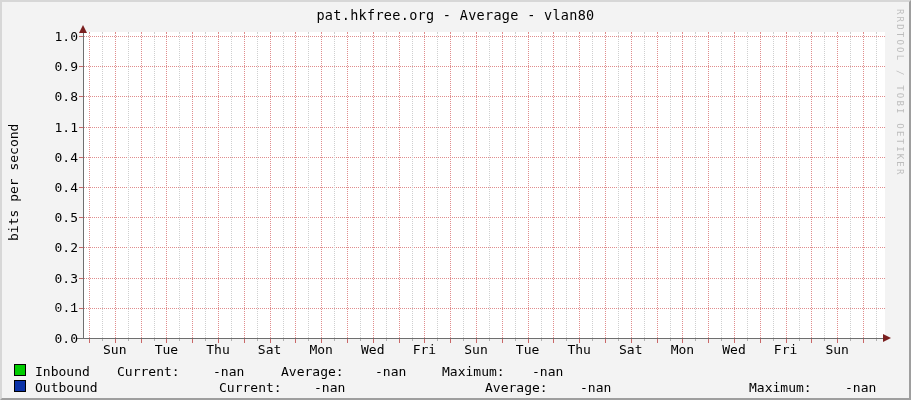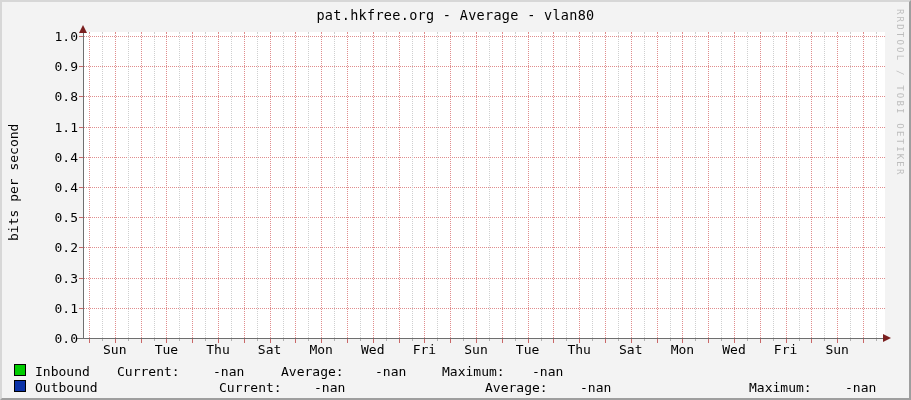--- a/index.html
+++ b/index.html
@@ -262,21 +262,21 @@
     <span class="swatch" style="left: 12px; background: rgb(11, 50, 168);"></span>
     <span style="left:33px;">Outbound</span>
     <span style="left:217px;">Current:</span>
     <span style="left:312px;">-nan</span>
     <span style="left:483px;">Average:</span>
     <span style="left:578px;">-nan</span>
     <span style="left:747px;">Maximum:</span>
     <span style="left:843px;">-nan</span>
   </div>
 <div class="y-tick-label abs" style="top: 329px;">0.0</div>
-    <div class="y-tick-label abs" style="top: 298.8px;">0.1</div>
+    <div class="y-tick-label abs" style="top: 298.8px; font-family: Liberation Mono, monospace;">0.1</div>
     <div class="y-tick-label abs" style="top: 268.6px;">0.3</div>
     <div class="y-tick-label abs" style="top: 238.4px;">0.2</div>
     <div class="y-tick-label abs" style="top: 208.2px;">0.5</div>
     <div class="y-tick-label abs" style="top: 178px;">0.4</div>
     <div class="y-tick-label abs" style="top: 147.8px;">0.4</div>
     <div class="y-tick-label abs" style="top: 117.6px;">1.1</div>
     <div class="y-tick-label abs" style="top: 87.4px;">0.8</div>
     <div class="y-tick-label abs" style="top: 57.2px;">0.9</div>
     <div class="y-tick-label abs" style="top: 27px;">1.0</div>
     <div class="x-tick-label abs" style="left: 112.8px; top: 340px;">Sun</div>

